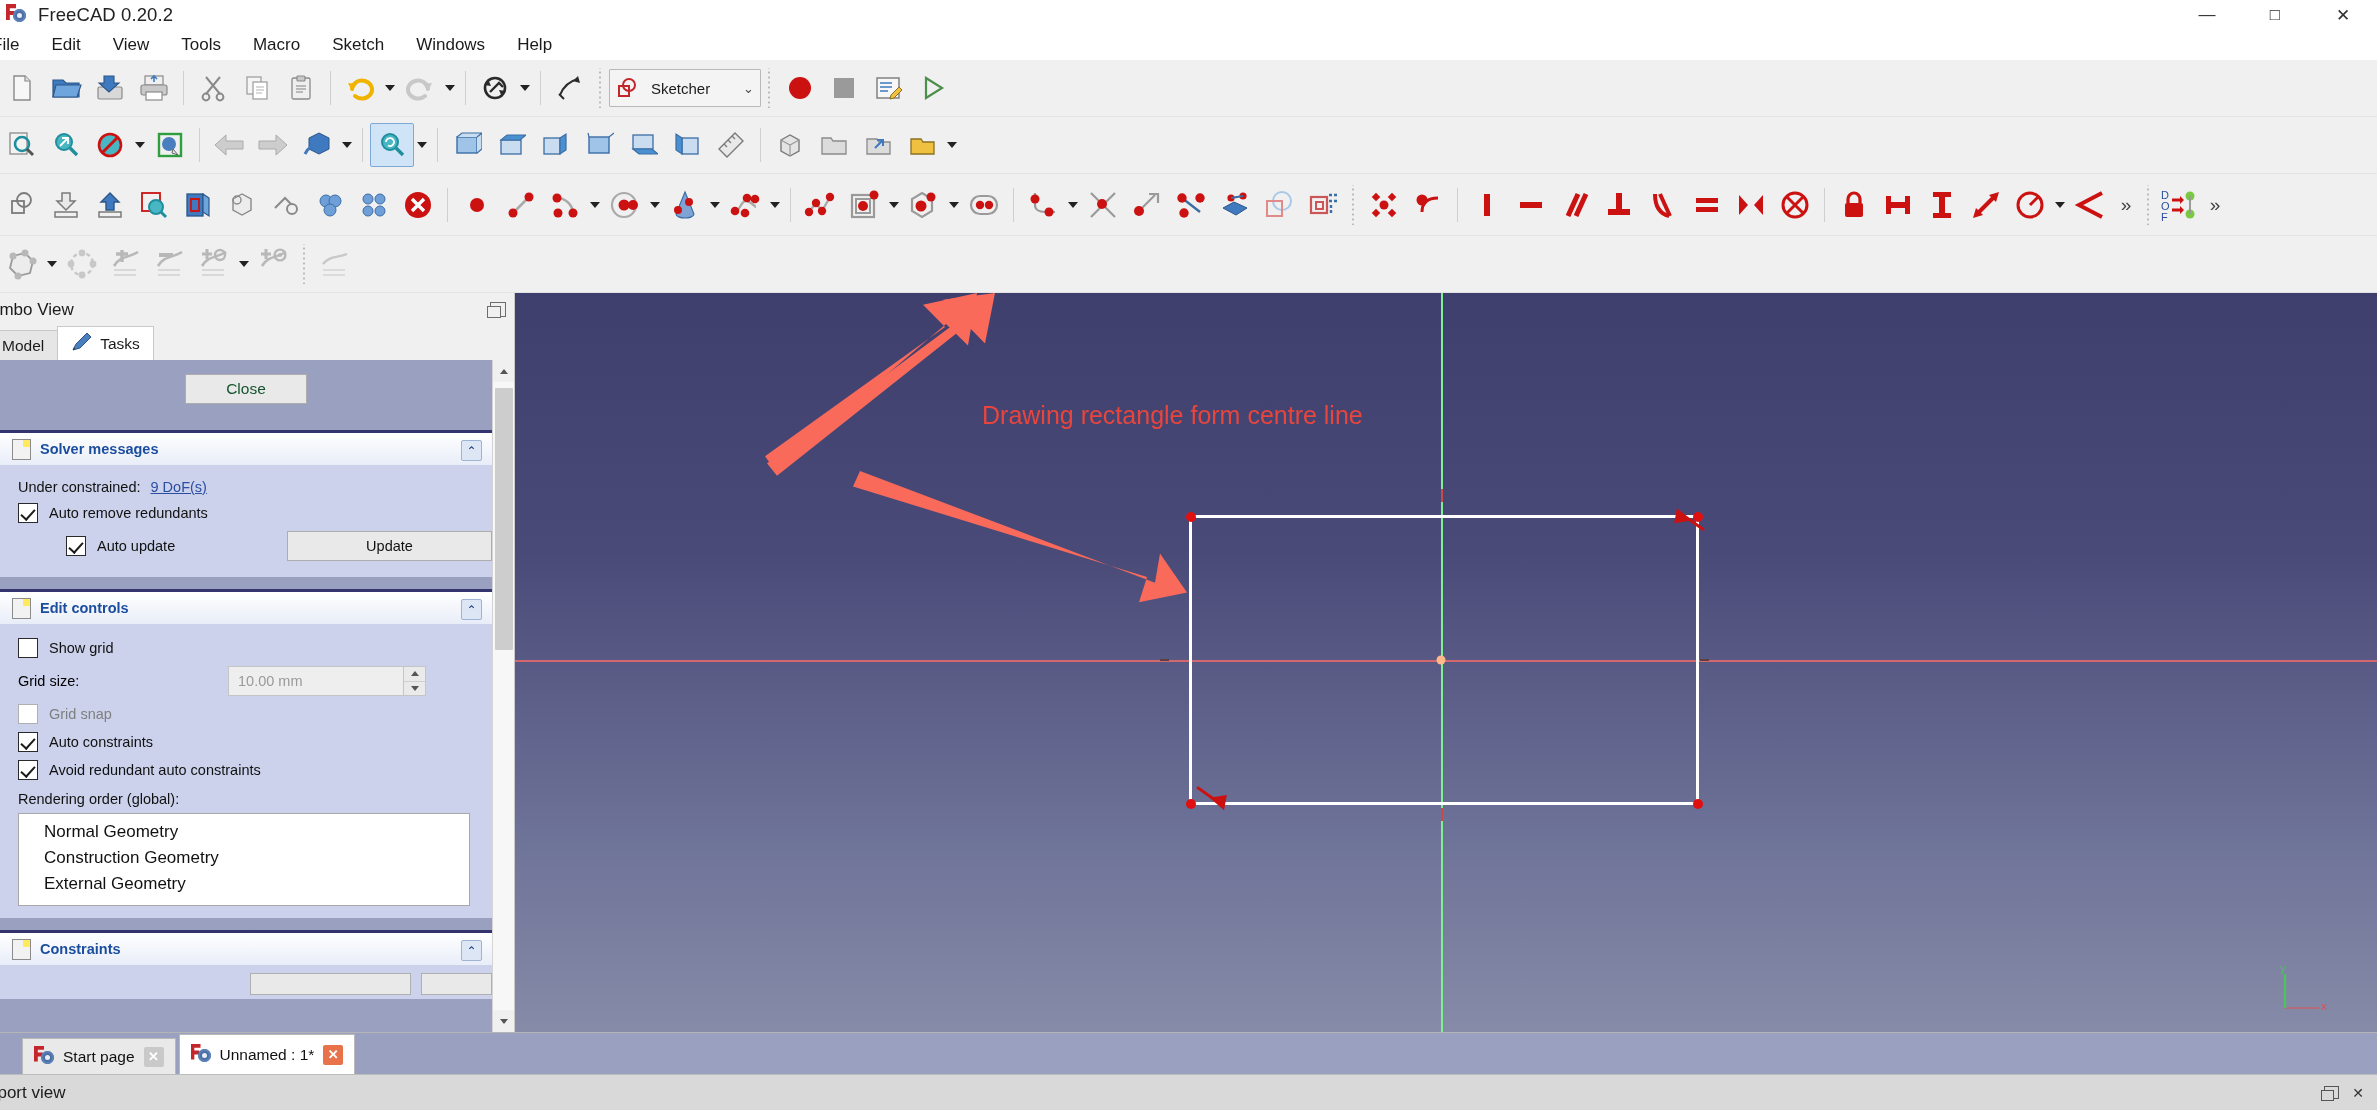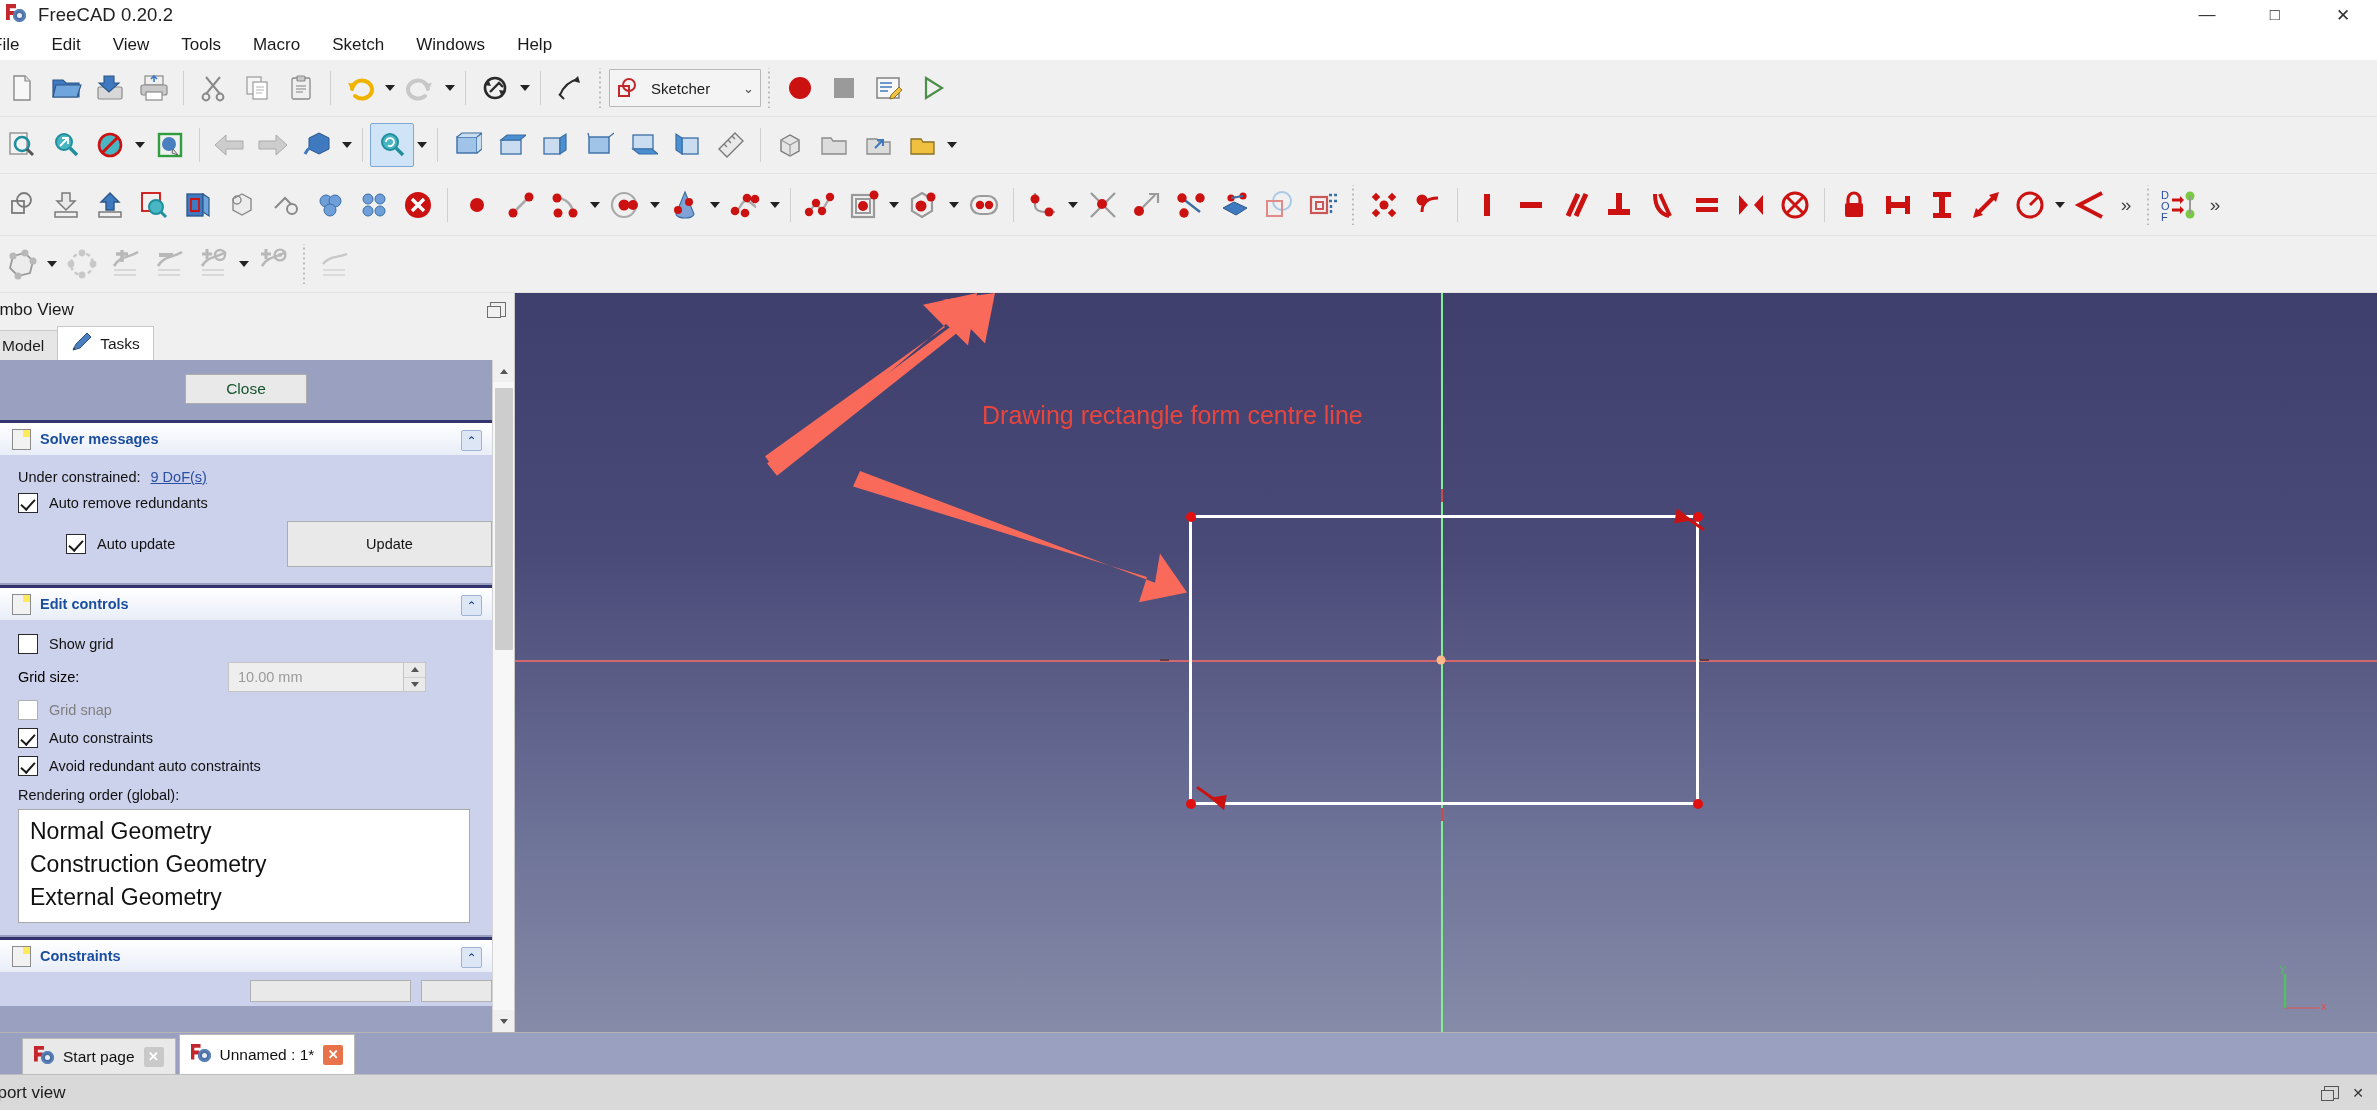--- a/index.html
+++ b/index.html
@@ -131,21 +131,21 @@
   .panel-inner { position: absolute; inset: 0 22px 0 0; overflow: hidden; }
 
   .close-area {
     background: #9aa0c0; height: 58px; display: flex; align-items: center; justify-content: center;
   }
   .btn-close-task {
     min-width: 122px; height: 30px; background: #e9e9e9; border: 1px solid #adadad;
     font-size: 15.5px; color: #14532d; display: flex; align-items: center; justify-content: center;
   }
 
-  .group { margin-top: 2px; }
+  .group { margin-top: 12px; }
   .group-head {
     height: 35px; display: flex; align-items: center; gap: 9px; padding-left: 12px;
     background: linear-gradient(#ffffff, #e8edf8);
     border-top: 3px solid #33336e;
     position: relative;
   }
   .group-head .note {
     width: 19px; height: 21px; background: #f2f2f2; border: 1px solid #8b8b8b; position: relative;
   }
   .group-head .note::after {
@@ -182,30 +182,30 @@
   .spin .val { flex: 1; display: flex; align-items: center; padding-left: 9px; font-size: 14.5px; color: #9a9a9a; }
   .spin .arrows { width: 22px; border-left: 1px solid #c5c5c5; display: flex; flex-direction: column; }
   .spin .arrows div {
     flex: 1; display: flex; align-items: center; justify-content: center; background: #eaeaea;
   }
   .spin .arrows div:first-child { border-bottom: 1px solid #cfcfcf; }
   .up-tri { width: 0;height:0;border-left:4px solid transparent;border-right:4px solid transparent;border-bottom:5px solid #555; }
   .dn-tri { width: 0;height:0;border-left:4px solid transparent;border-right:4px solid transparent;border-top:5px solid #555; }
 
   .btn-update {
-    width: 205px; height: 46px; background: #e9e9e9; border: 1px solid #adadad;
+    width: 205px; height: 30px; background: #e9e9e9; border: 1px solid #adadad;
     font-size: 14.5px; display: flex; align-items: center; justify-content: center; color: #111;
   }
 
   .sub-lab { padding: 7px 0 4px 18px; font-size: 14.5px; color: #111; }
   .listbox {
     margin: 2px 22px 0 18px; background: #fff; border: 1px solid #a9a9a9;
     padding: 5px 0 8px 0;
   }
-  .listbox .li { font-size: 23px; color: #111; padding: 3px 0 3px 11px; }
+  .listbox .li { font-size: 17px; color: #111; padding: 3px 0 3px 25px; }
 
   
   .vscroll {
     position: absolute; right: 0; top: 0; width: 22px; bottom: 0; background: #f0f0f0;
     border-left: 1px solid #d4d4d4; display: flex; flex-direction: column; align-items: center;
   }
   .vscroll .arw {
     width: 22px; height: 22px; display: flex; align-items: center; justify-content: center;
     background: #f0f0f0;
   }

